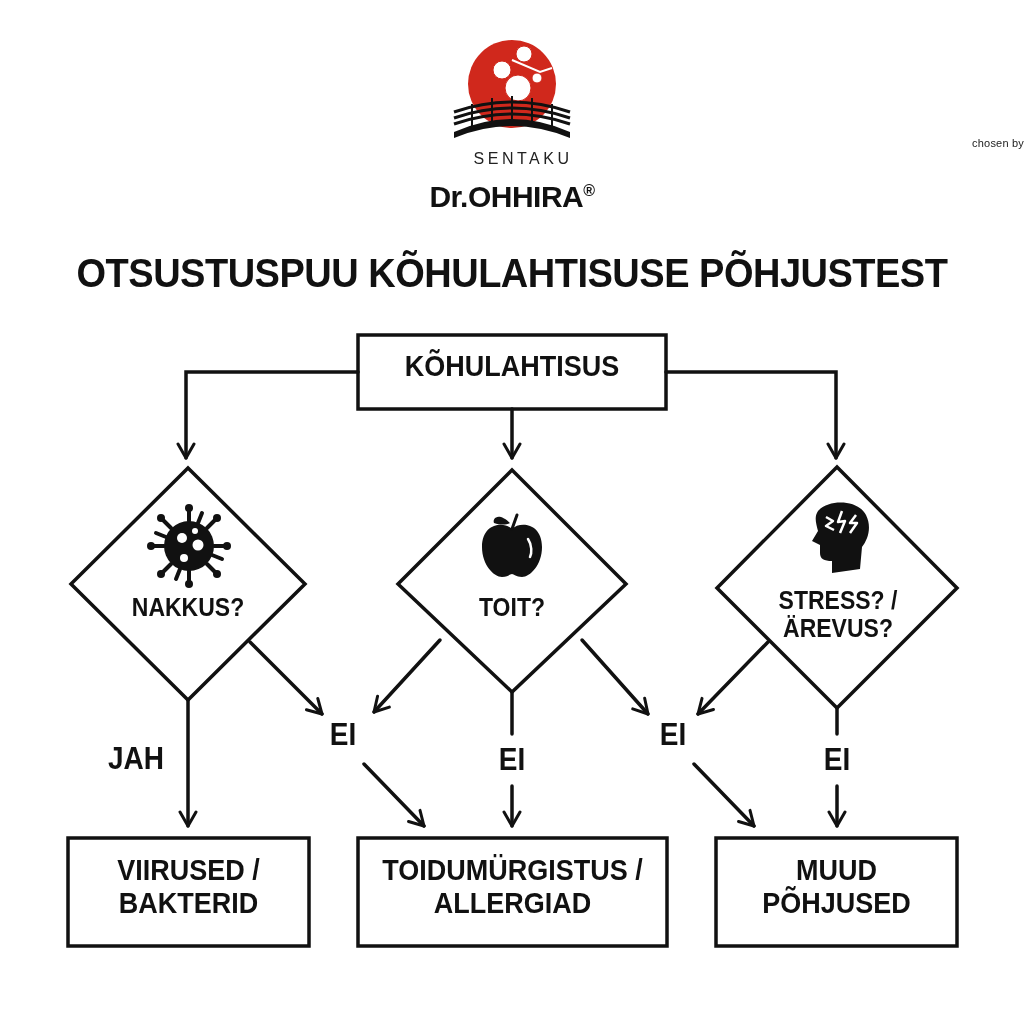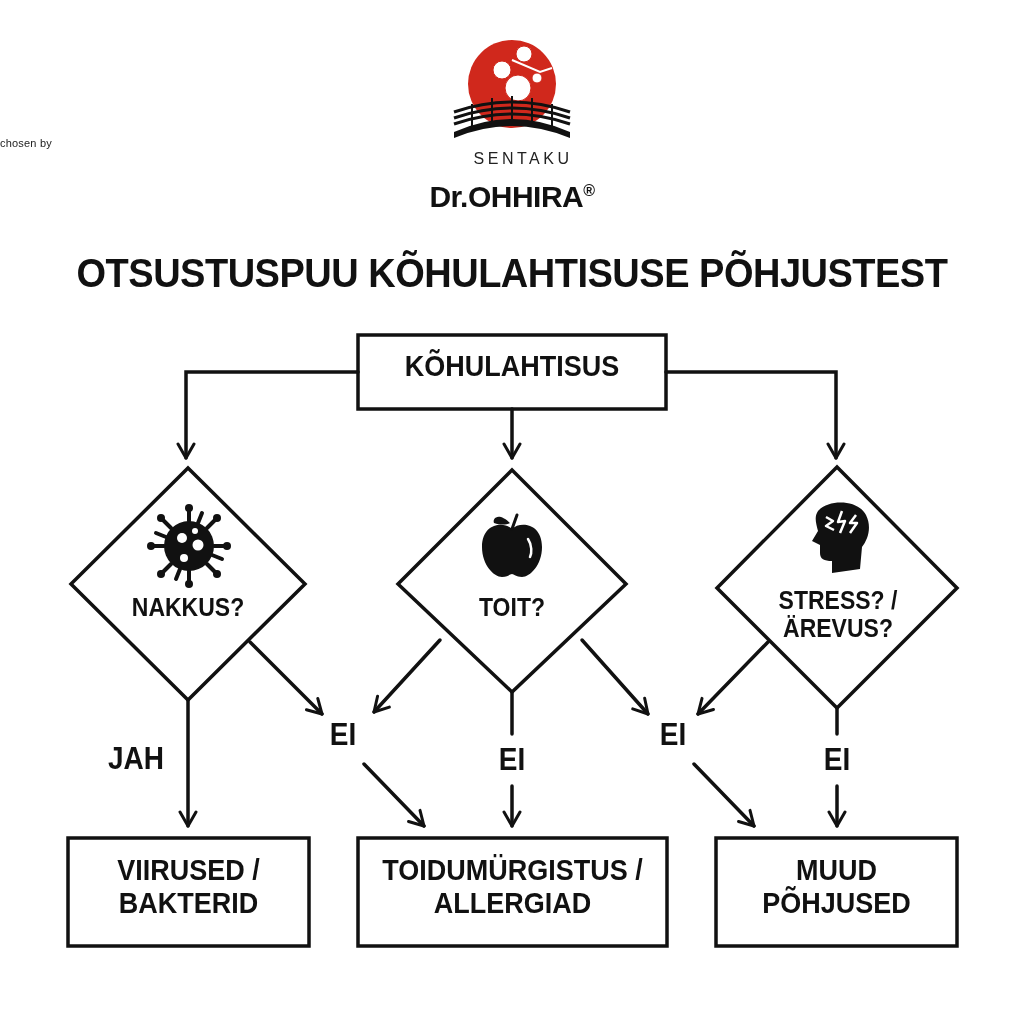--- a/index.html
+++ b/index.html
@@ -1,20 +1,20 @@
 <!DOCTYPE html>
 <html><head>
 <meta charset="utf-8">
 <style>
   html, body { margin:0; padding:0; background:#ffffff; }
   body { width:1024px; height:1024px; position:relative; overflow:hidden;
          font-family:"Liberation Sans", "DejaVu Sans", sans-serif; color:#111; }
   .abs { position:absolute; }
   .logo-wrap { left:412px; top:40px; width:200px; height:180px; }
-  .chosen { left:0; width:1024px; top:137px; text-align:left; font-size:11px; color:#222; letter-spacing:0.2px; }
+  .chosen { left:0; width:1024px; top:137px; text-align:right; font-size:11px; color:#222; letter-spacing:0.2px; }
   .sentaku { left:15px; width:1016px; top:150px; text-align:center; font-size:16px; color:#222; letter-spacing:3.5px; }
   .brand { left:0; width:1024px; top:180px; text-align:center; font-size:30px; color:#111; letter-spacing:-0.5px;font-weight:bold; }
   .brand sup { font-size:16px; vertical-align:top; position:relative; top:2px; }
   .title { left:0; width:1024px; top:252px; text-align:center; font-size:38px; font-weight:bold;
            letter-spacing:-0.5px; transform:scaleY(1.08); }
   svg.diagram { position:absolute; left:0; top:0; }
   .lbl { position:absolute; font-weight:bold; text-align:center; color:#111; line-height:1.08; }
   .node-text { font-size:27px; transform:scaleY(1.12); }
   .q-text { font-size:23px; transform:scaleY(1.12); }
   .edge-text { font-size:28px; transform:scaleY(1.15); }

